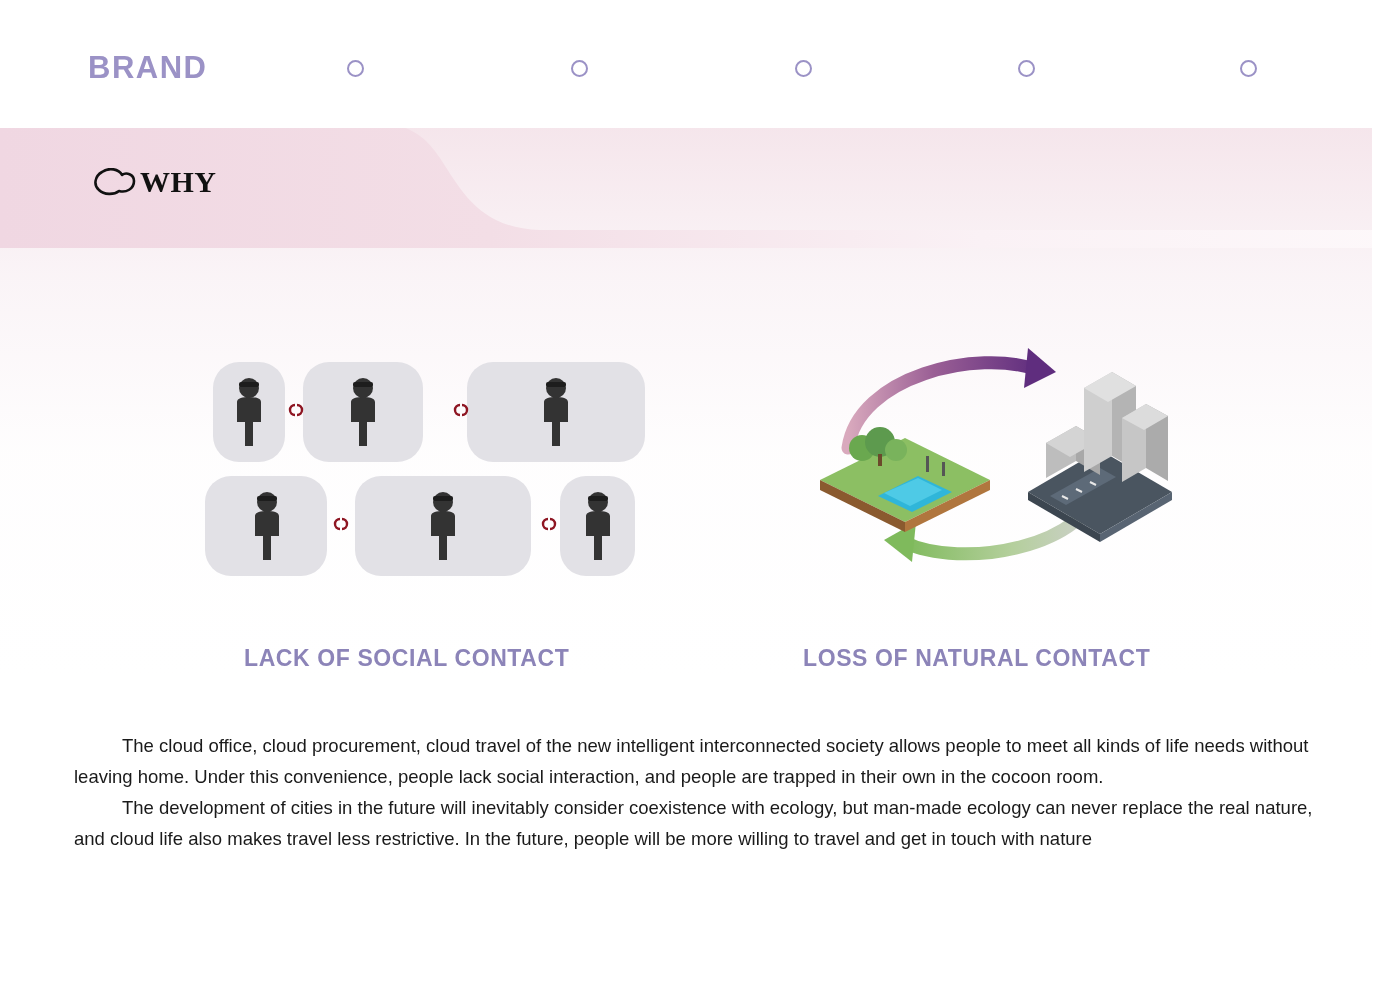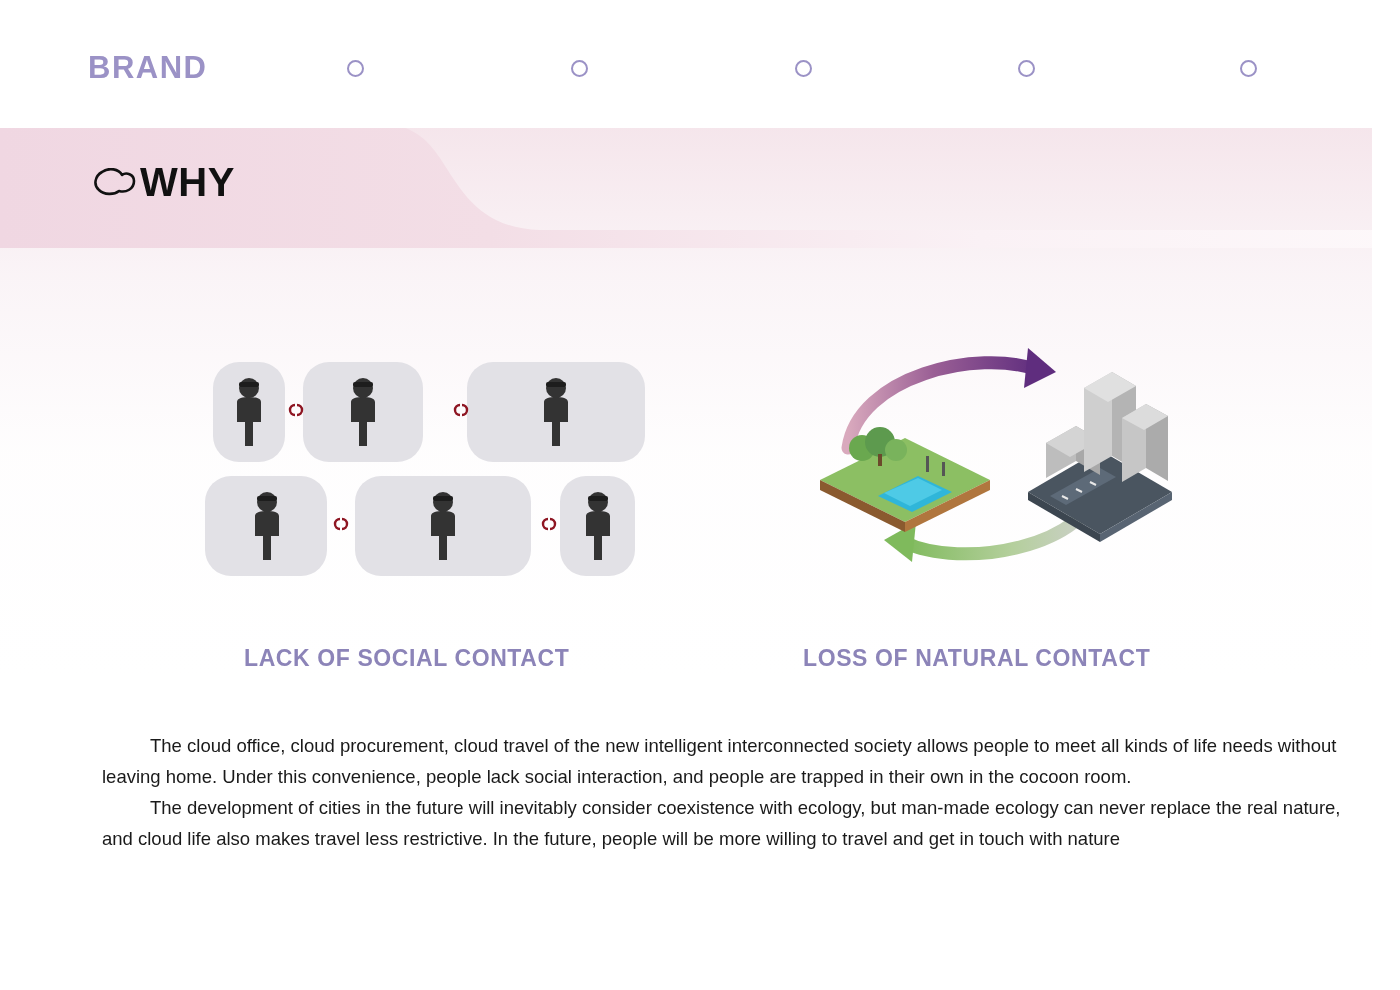--- a/index.html
+++ b/index.html
@@ -74,25 +74,25 @@
     height: 48px;
     display: flex;
     align-items: center;
     z-index: 7;
   }
   .why-mark {
     width: 46px; height: 28px;
     margin-right: 2px;
   }
   .why-text {
-    font-size: 40px;
+    font-size: 30px;
     font-weight: 600;
     color: #111111;
     letter-spacing: 0.5px;
-    font-family: Liberation Sans, sans-serif;
+    font-family: Liberation Serif, serif;
   }
 
   
   .col-left {
     position: absolute;
     left: 205px; top: 358px;
     width: 450px; height: 240px;
     z-index: 4;
   }
   .pod {
@@ -135,21 +135,20 @@
   
   .body-text {
     position: absolute;
     left: 74px; top: 730px;
     width: 1250px;
     font-size: 18.5px;
     line-height: 31px;
     color: #1a1a1a;
     font-family: "Liberation Sans", sans-serif;
     z-index: 5;
-    margin-left: 28px;
   }
   .body-text p {
     margin: 0 0 0 0;
     text-indent: 48px;
   }
 </style>
 </head>
 <body>
 
 <div class="slide">

